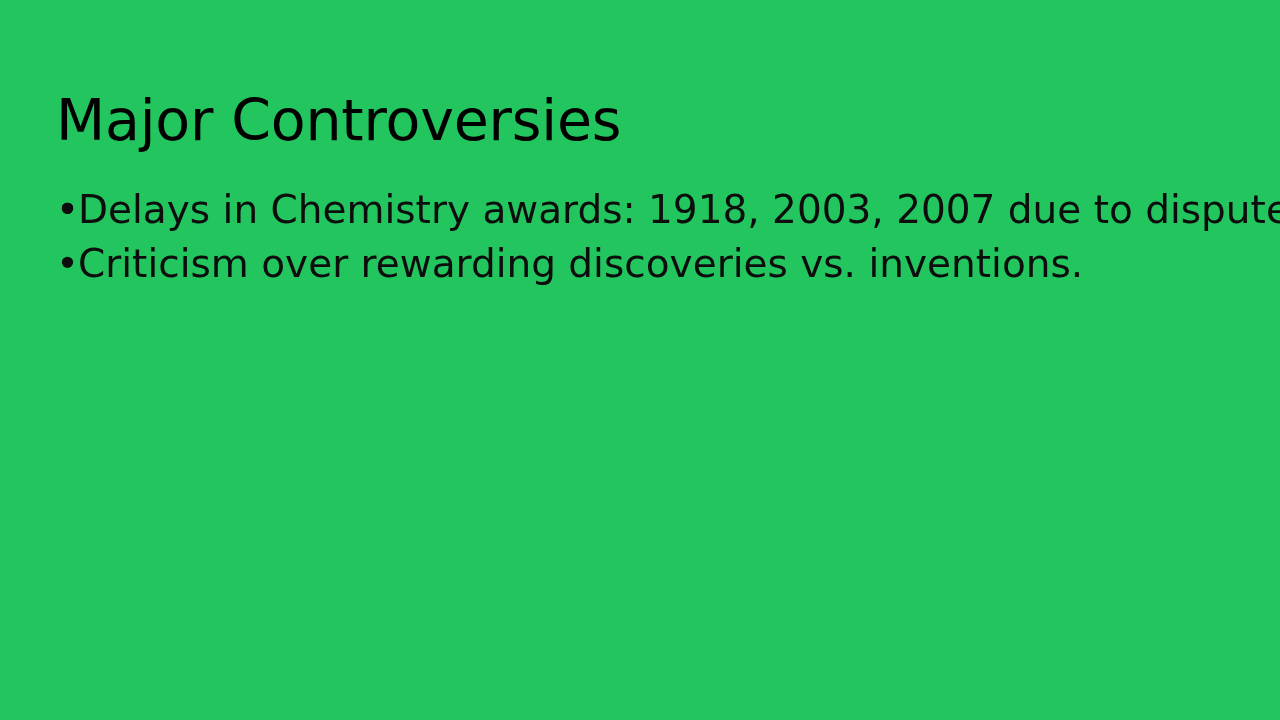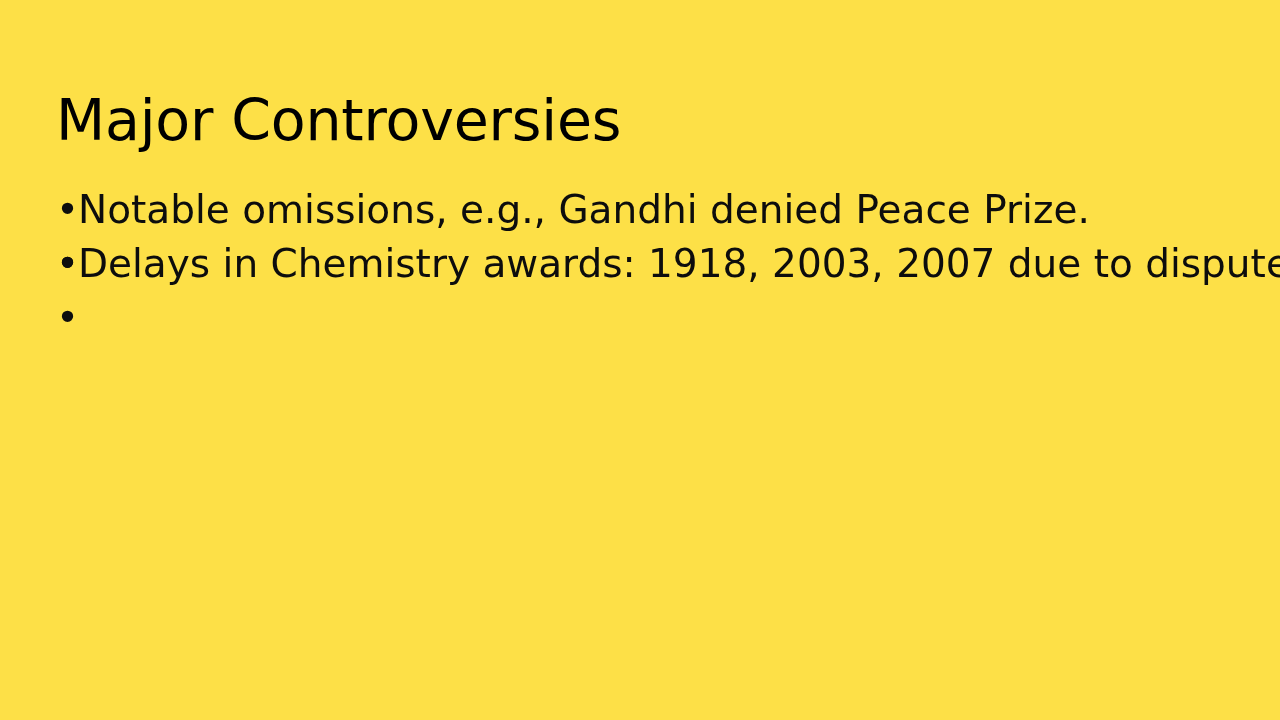--- a/index.html
+++ b/index.html
@@ -13,21 +13,21 @@
     background: #ffffff;
     font-family: "DejaVu Sans", "Liberation Sans", sans-serif;
     color: #000000;
     overflow: hidden;
   }
 
   .slide {
     position: relative;
     width: 1280px;
     height: 720px;
-    background: #fde047;
+    background: #22c55e;
     box-sizing: border-box;
   }
 
   .slide-title {
     position: absolute;
     left: 56px;
     top: 48px;
     width: 1170px;
     font-size: 57px;
     line-height: 68px;
@@ -78,31 +78,31 @@
 <body>
 
 <div class="slide">
 
   <h1 class="slide-title">Major Controversies</h1>
 
   <ul class="body-list">
 
     <li class="bullet-row">
       <span class="bullet-mark">•</span>
-      <span class="bullet-text">Notable omissions, e.g., Gandhi denied Peace Prize.</span>
     </li>
 
     <li class="bullet-row">
       <span class="bullet-mark">•</span>
     </li>
 
     <li class="bullet-row">
       <span class="bullet-mark">•</span>
       <span class="bullet-text">Delays in Chemistry awards: 1918, 2003, 2007 due to disputes.</span>
     </li>
 
     <li class="bullet-row">
       <span class="bullet-mark">•</span>
+      <span class="bullet-text">Criticism over rewarding discoveries vs. inventions.</span>
     </li>
 
   </ul>
 
 </div>
 
 </body></html>

